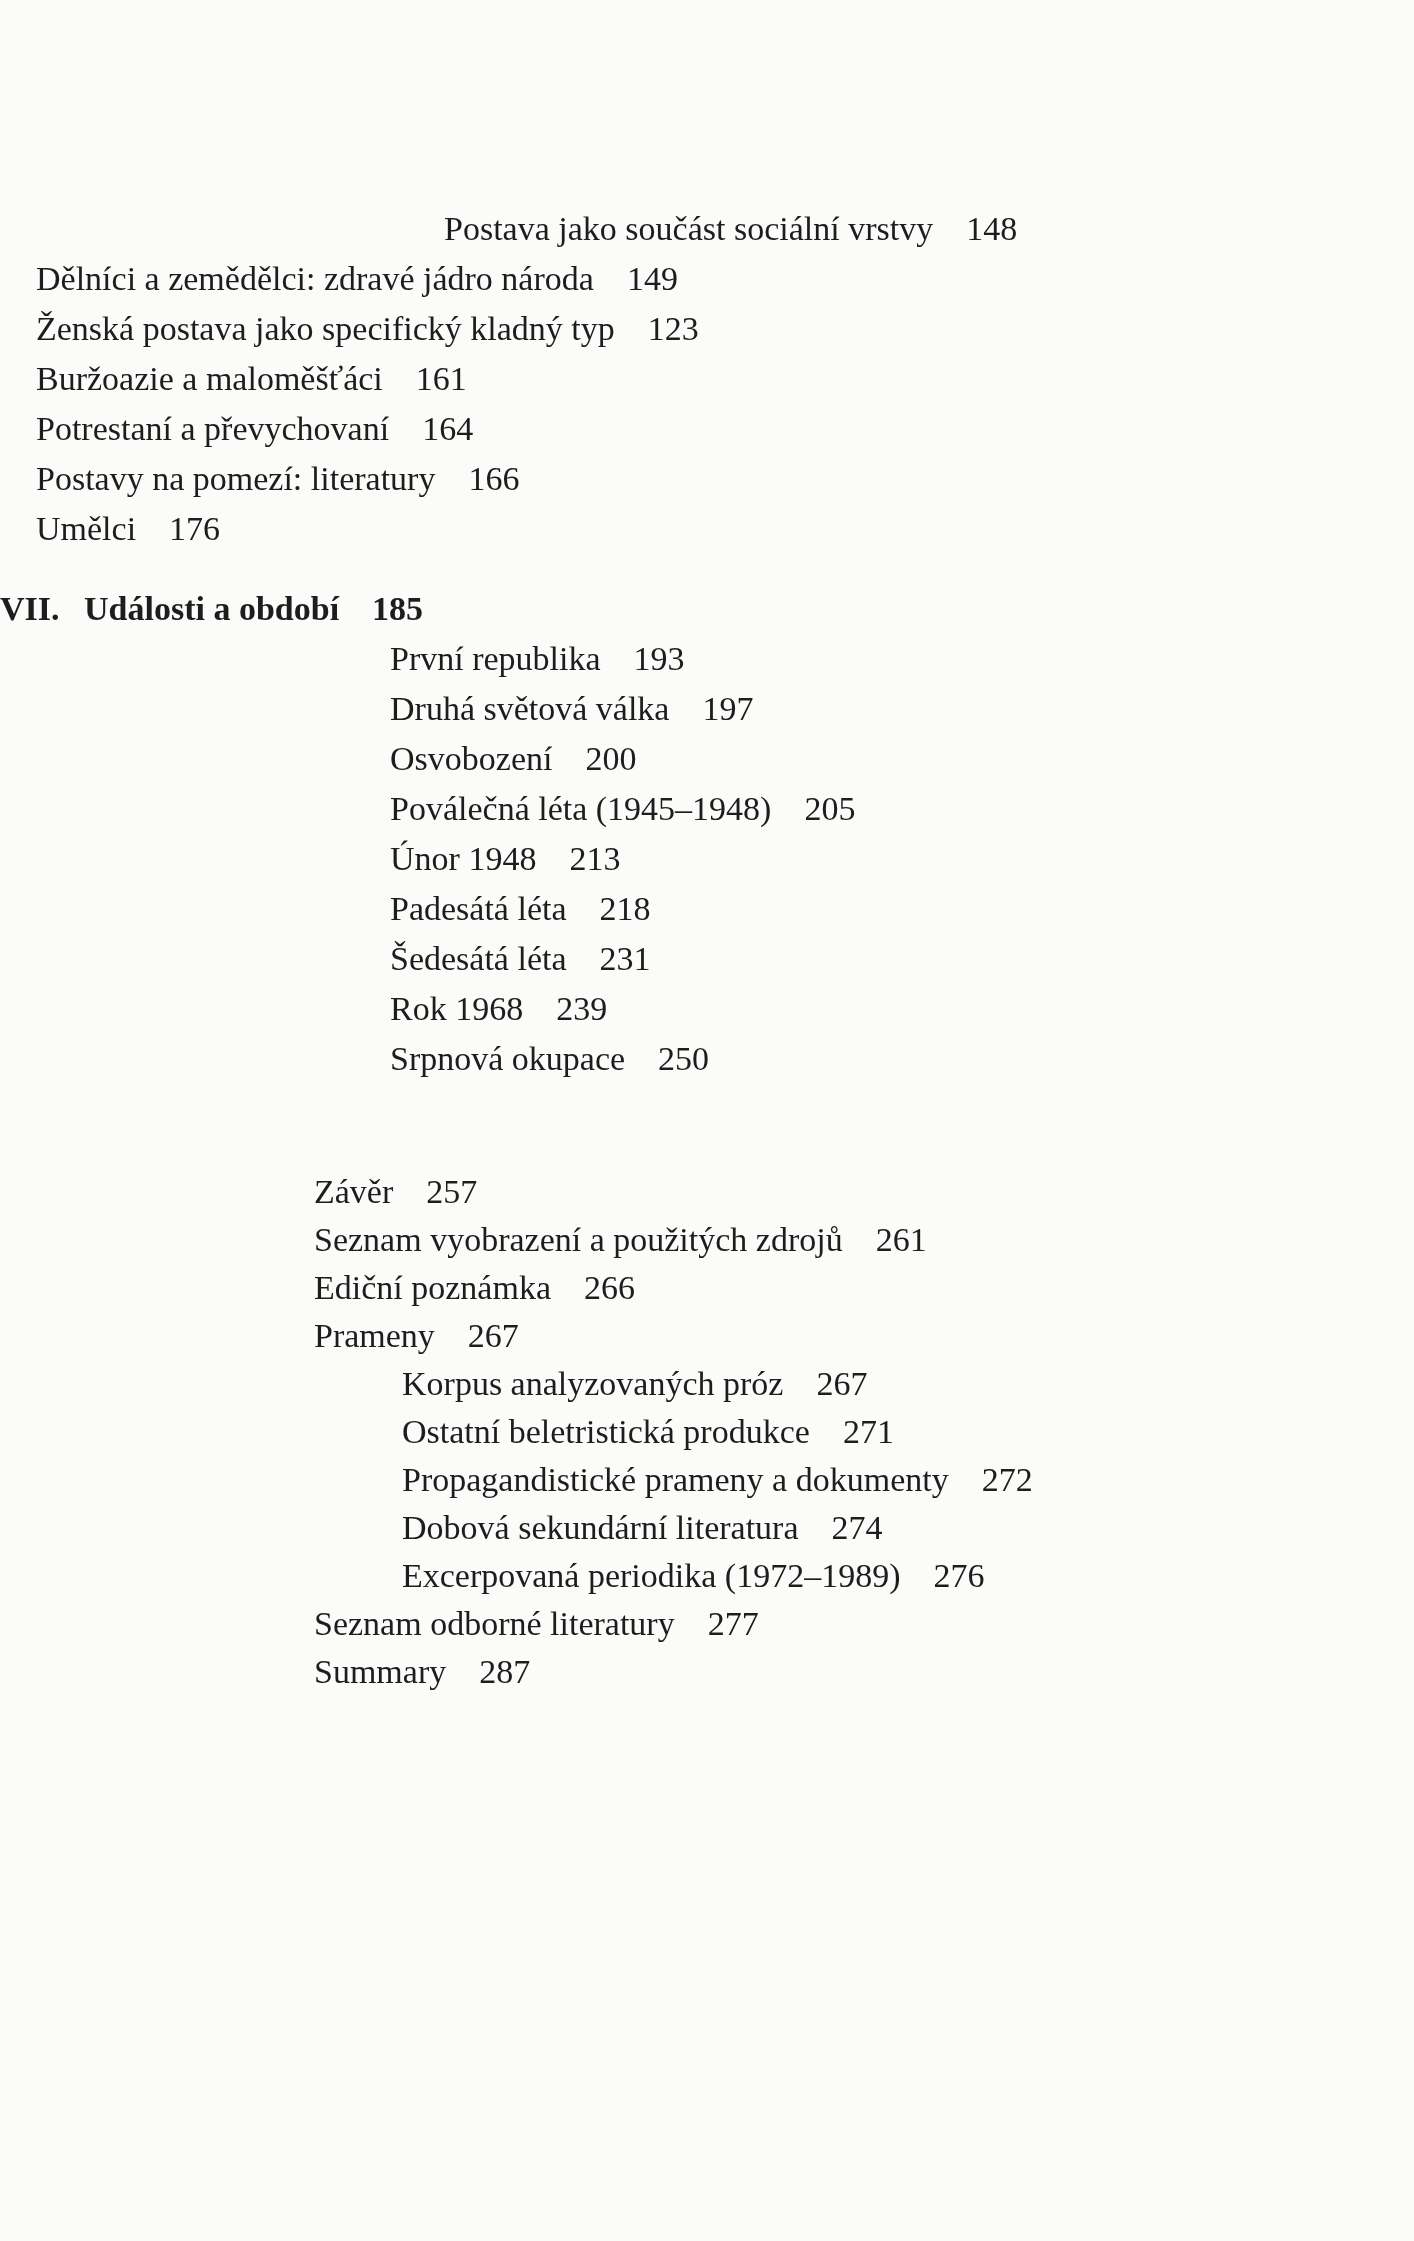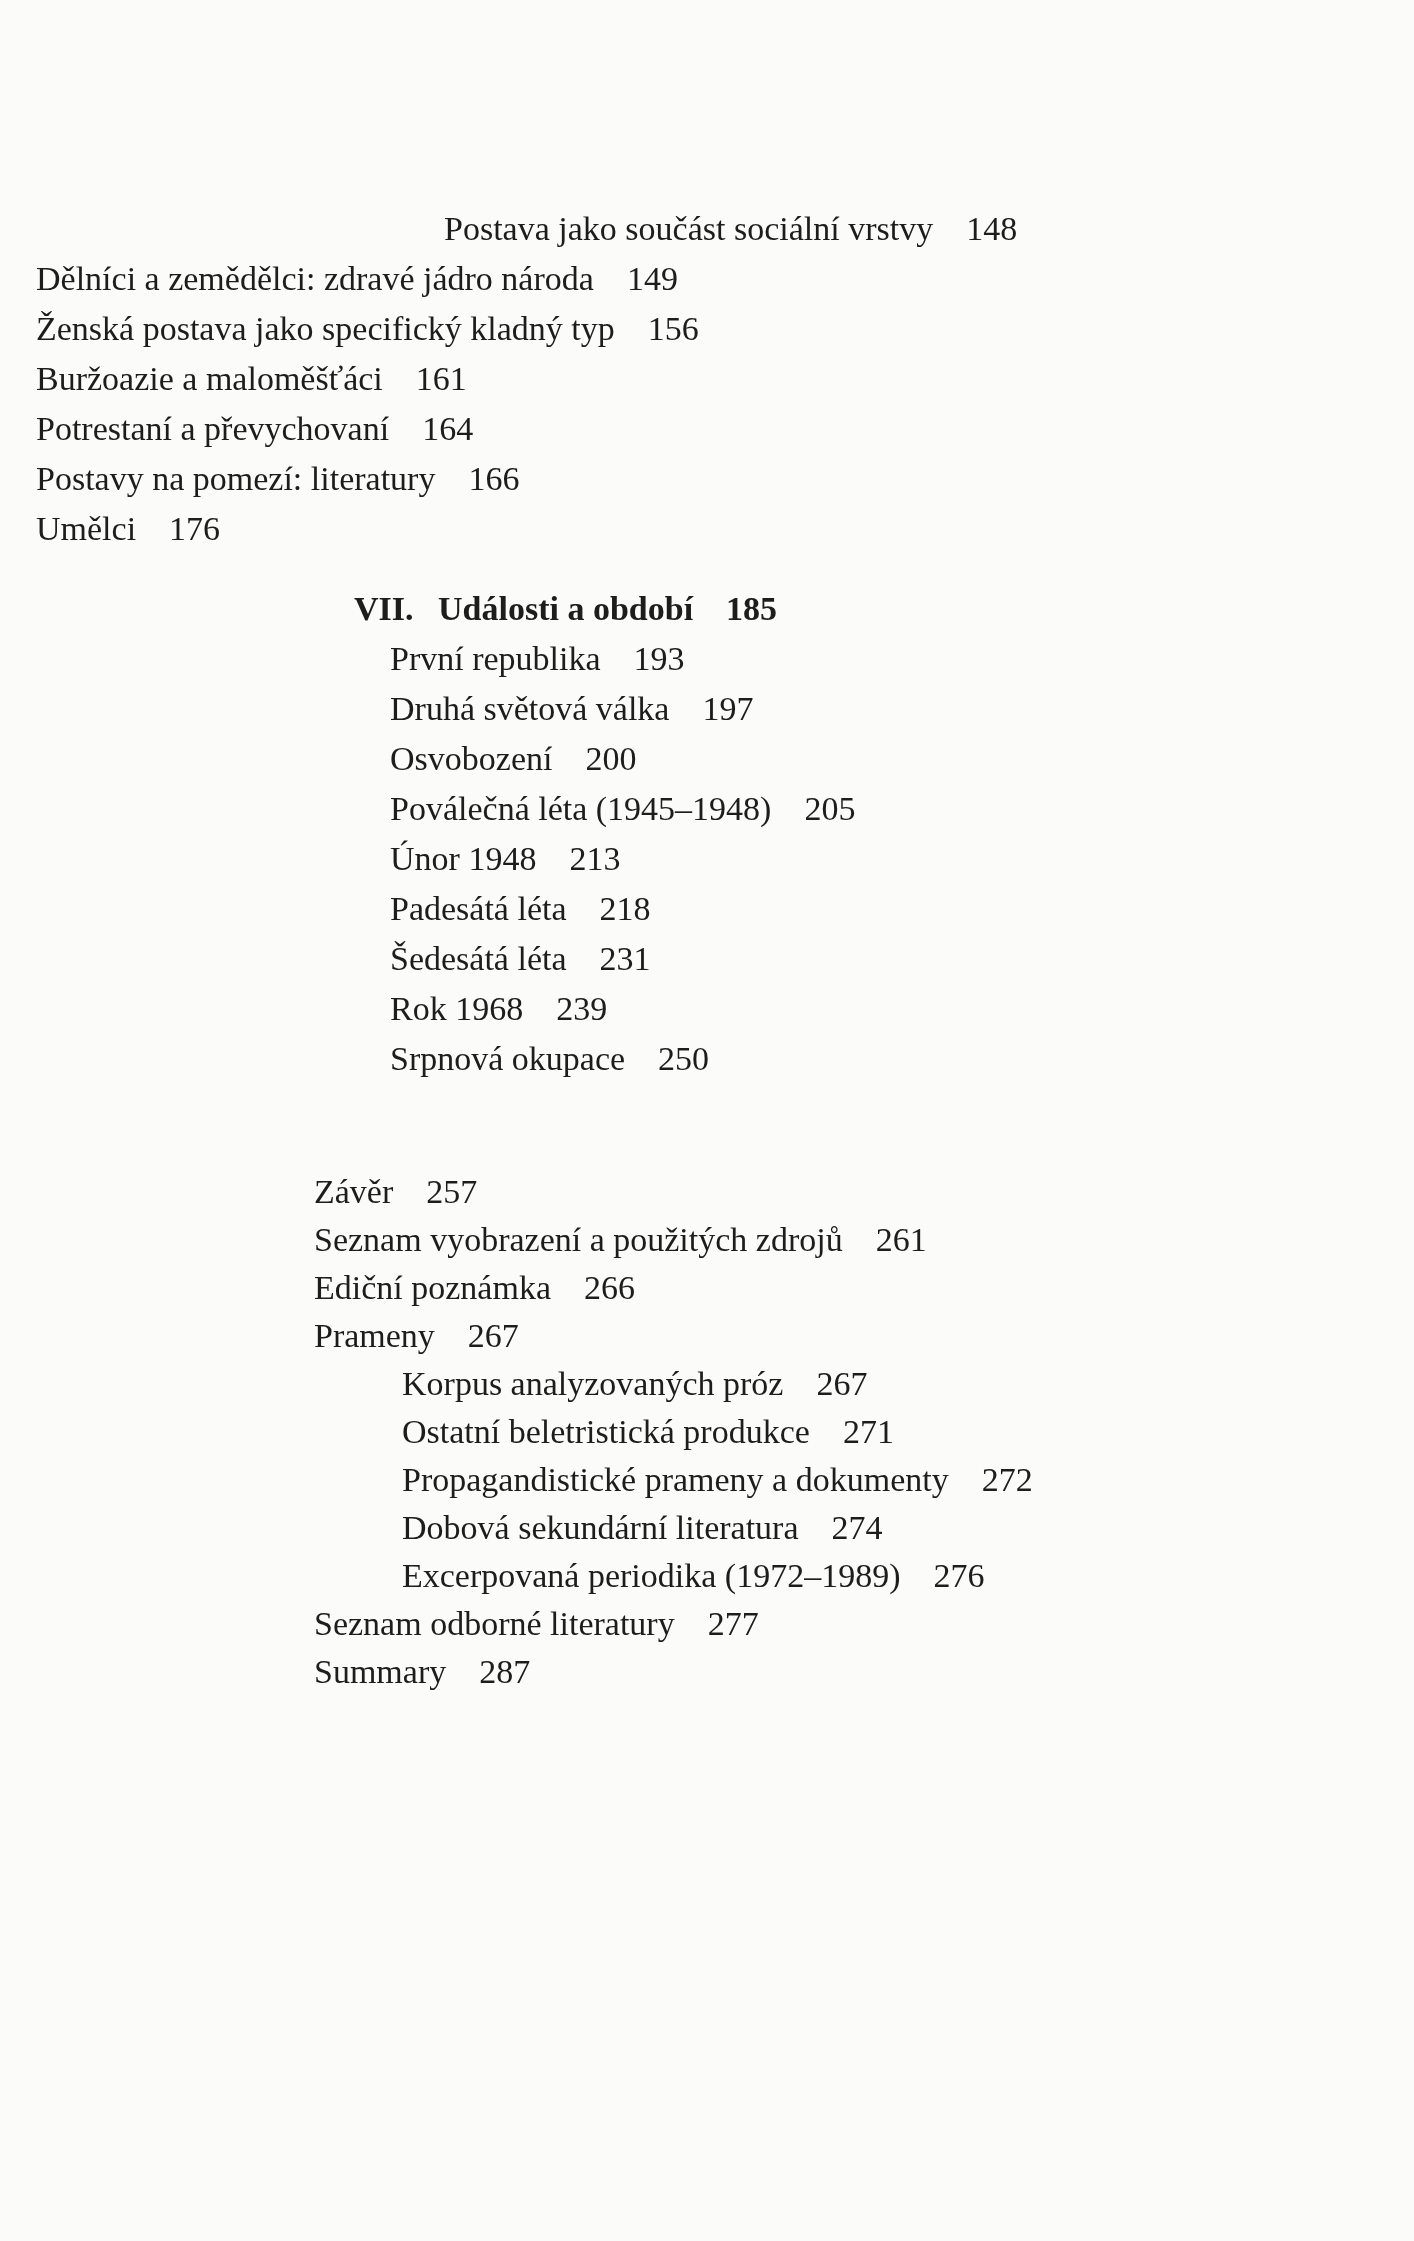--- a/index.html
+++ b/index.html
@@ -25,21 +25,21 @@
   }
   .pg { margin-left: 33px; }
 
   
   #block1 { top: 204px; margin-left: 36px; }
   #block1 .parent { padding-left: 408px; }
   #block1 .child  { }
 
   
   #section7 { top: 584px; }
-  #section7 .head { padding-left: 318px; font-weight: bold; margin-left: 36px; }
+  #section7 .head { font-weight: bold; }
   #section7 .head .numeral { display: inline-block; width: 84px; }
   #section7 .child { padding-left: 390px; }
 
   
   #backmatter { top: 1168px; }
   #backmatter .row { line-height: 48px; }
   #backmatter .l0 { padding-left: 314px; }
   #backmatter .l1 { padding-left: 402px; }
 </style>
 </head>
@@ -48,21 +48,21 @@
 <div class="page">
 
   <div class="block" id="block1">
     <div class="row parent">
       <span>Postava jako součást sociální vrstvy</span><span class="pg">148</span>
     </div>
     <div class="row child">
       <span>Dělníci a zemědělci: zdravé jádro národa</span><span class="pg">149</span>
     </div>
     <div class="row child">
-      <span>Ženská postava jako specifický kladný typ</span><span class="pg">156</span>
+      <span>Ženská postava jako specifický kladný typ</span><span class="pg">123</span>
     </div>
     <div class="row child">
       <span>Buržoazie a maloměšťáci</span><span class="pg">161</span>
     </div>
     <div class="row child">
       <span>Potrestaní a převychovaní</span><span class="pg">164</span>
     </div>
     <div class="row child">
       <span>Postavy na pomezí: literatury</span><span class="pg">166</span>
     </div>

